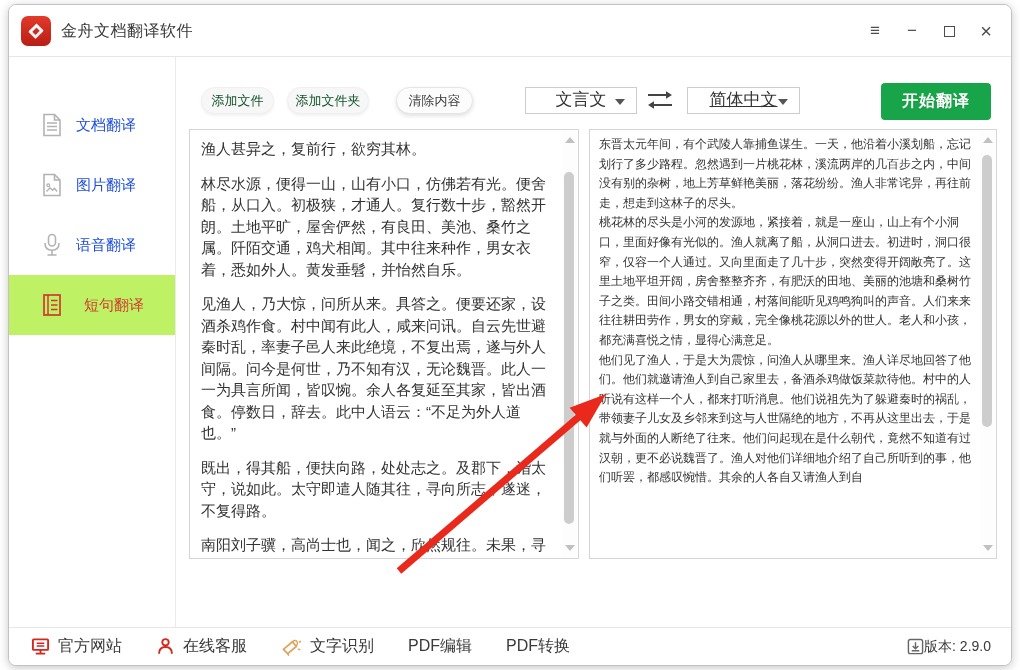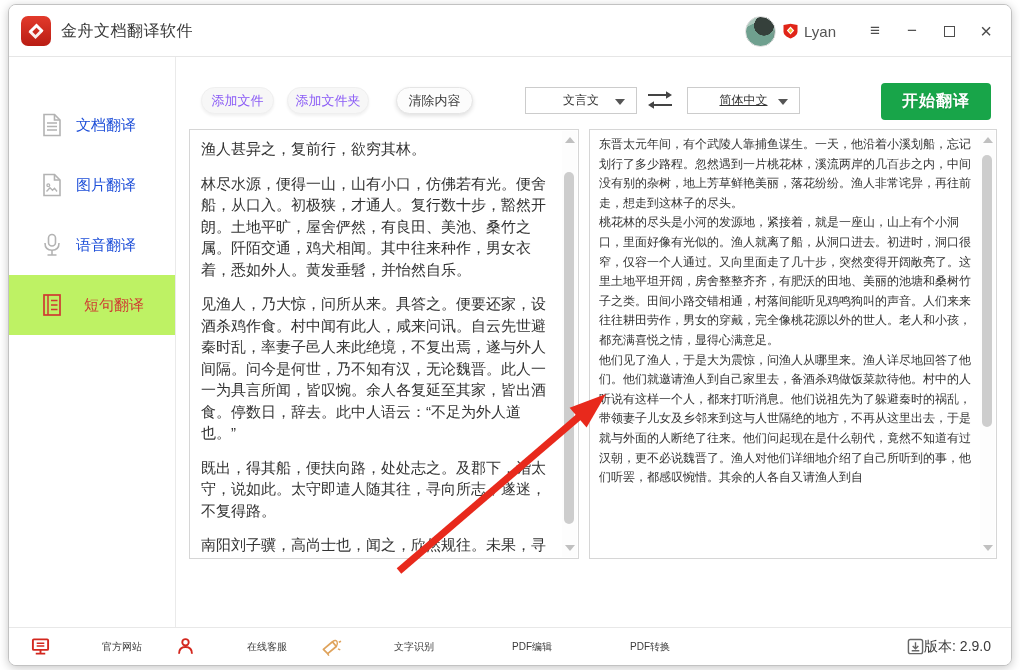--- a/index.html
+++ b/index.html
@@ -37,29 +37,29 @@
   .side-item.active { background:#bef264;gap:8px; }
   .side-item.active .si-label { color:#cf3a32; }
 
   
   .content { position:absolute; left:167px; top:52px; right:0; bottom:38px; background:#fff; }
 
   .toolbar { position:absolute; left:0; top:0; right:0; height:70px; }
   .pill { position:absolute; top:30px; height:27px; border-radius:14px; font-size:13px;
           display:flex; align-items:center; justify-content:center; background:#f7f7f7;
           border:1px solid #efefef; box-shadow:0 2px 3px rgba(0,0,0,.06); cursor:pointer; }
-  .pill.disabled { color:#8b5cf6; }
+  .pill.disabled { color:#14532d; }
   .pill.enabled { color:#3c3c3c; background:#fcfcfc; border:1px solid #e5e5e5; box-shadow:0 2px 4px rgba(0,0,0,.12); }
   .btn-addfile { left:25px; width:73px; }
   .btn-addfolder { left:111px; width:82px; }
   .btn-clear { left:220px; width:77px; }
 
   .lang-select { position:absolute; top:30px; height:27px; width:112px; background:#fff;
-                 border:1px solid #ccc; display:flex; align-items:center; justify-content:center;
-                 font-size:12px; color:#333; cursor:pointer; }
+                 border:1px solid #ccc; display:flex; align-items:flex-start; justify-content:center;
+                 font-size:17px; color:#333; cursor:pointer; }
   .sel-src { left:349px; }
   .sel-tgt { left:511px; width:113px;text-decoration:underline; }
   .caret { position:absolute; right:11px; top:11px; width:0; height:0;
            border-left:5px solid transparent; border-right:5px solid transparent; border-top:6px solid #555; }
   .swap { position:absolute; left:470px; top:31px; width:28px; height:24px; cursor:pointer; }
 
   .btn-translate { position:absolute; left:705px; top:26px; width:110px; height:37px; border-radius:4px;
                    background:#18a549; color:#fff; font-size:16px; font-weight:700; letter-spacing:1px;
                    display:flex; align-items:center; justify-content:center; cursor:pointer;
                    text-shadow:0 1px 1px rgba(0,0,0,.15); }
@@ -81,21 +81,21 @@
   .vs-down { bottom:6px; border-top:6px solid #c0c0c0; }
   .vs-thumb { position:absolute; left:2px; width:10px; border-radius:5px; background:#cdcdcd; }
   .panel-src .vs-thumb { top:41px; height:352px; }
   .panel-tgt .vs-thumb { top:24px; height:272px; }
 
   
   .footer { position:absolute; left:0; right:0; bottom:0; height:38px; background:#fff;
             border-top:1px solid #e8e8e8; display:flex; align-items:center; padding-left:22px; }
   .flink { display:flex; align-items:center; margin-right:34px; cursor:pointer; }
   .flink .f-icon { margin-right:8px; display:flex; }
-  .flink .f-label { font-size:10px; color:#3a3a3a;margin-left:44px; }
+  .flink .f-label { font-size:16px; color:#3a3a3a; }
   .version { margin-left:auto; margin-right:20px; display:flex; align-items:center; cursor:pointer; }
   .version .f-label { font-size:14px; color:#3a3a3a; }
 
   
   .arrow-overlay { position:absolute; left:0; top:0; width:1020px; height:670px; z-index:60; pointer-events:none; }
 </style>
 </head>
 <body>
 
 <div class="page">
@@ -109,29 +109,20 @@
           <stop offset="0" stop-color="#e23a2b"></stop>
               <stop offset="1" stop-color="#b91d14"></stop>
         </linearGradient>
           </defs>
         <rect x="0" y="0" width="30" height="30" rx="7" fill="url(#lg)"></rect>
         <path d="M9 16 L15.5 9.5 L21.5 15.5" stroke="#fff" stroke-width="3" fill="none"></path>
         <path d="M21 14.5 L14.5 21 L8.5 15" stroke="#fff" stroke-width="3" fill="none" opacity=".92"></path>
       </svg>
       <div class="app-title">金舟文档翻译软件</div>
 
-      <div class="userbox">
-        <div class="avatar"></div>
-        <svg class="vip" width="17" height="16" viewBox="0 0 17 16">
-          <path d="M1.5 2 L8.5 0.8 L15.5 2 L15.5 8.5 C15.5 12 12 14.3 8.5 15.4 C5 14.3 1.5 12 1.5 8.5 Z" fill="#e02518"></path>
-          <path d="M8.5 3.6 L12.2 7.4 L8.5 11.6 L4.8 7.4 Z" fill="#fff"></path>
-          <path d="M8.5 5.2 L10.6 7.4 L8.5 9.9 L6.4 7.4 Z" fill="#f6c33c"></path>
-        </svg>
-        <span class="username">Lyan</span>
-      </div>
 
       <div class="win-controls">
         <span class="wc">≡</span>
         <span class="wc">−</span>
         <span class="wc">
             <span class="wc-max-box"></span>
           </span>
         <span class="wc" style="font-size:20px;">×</span>
       </div>
     </div>

